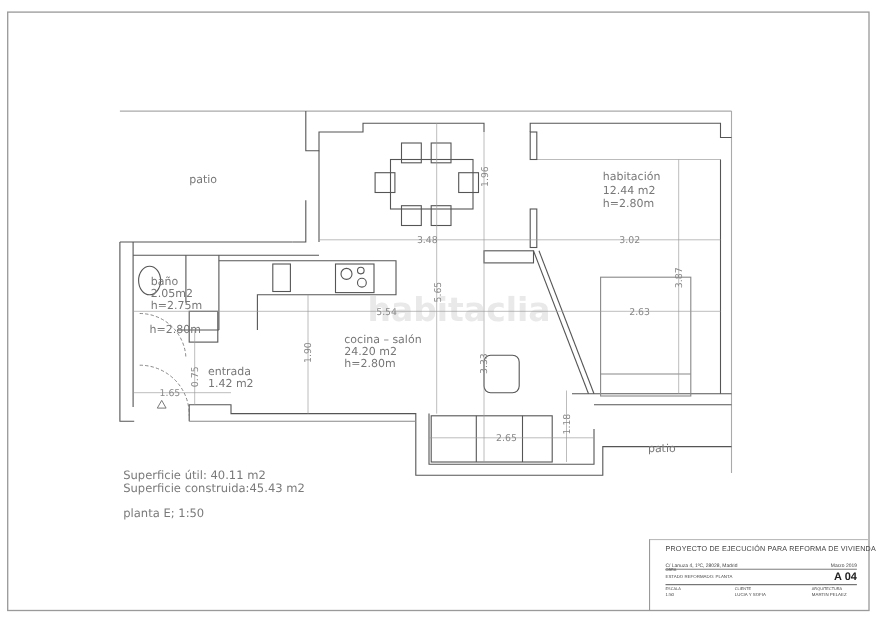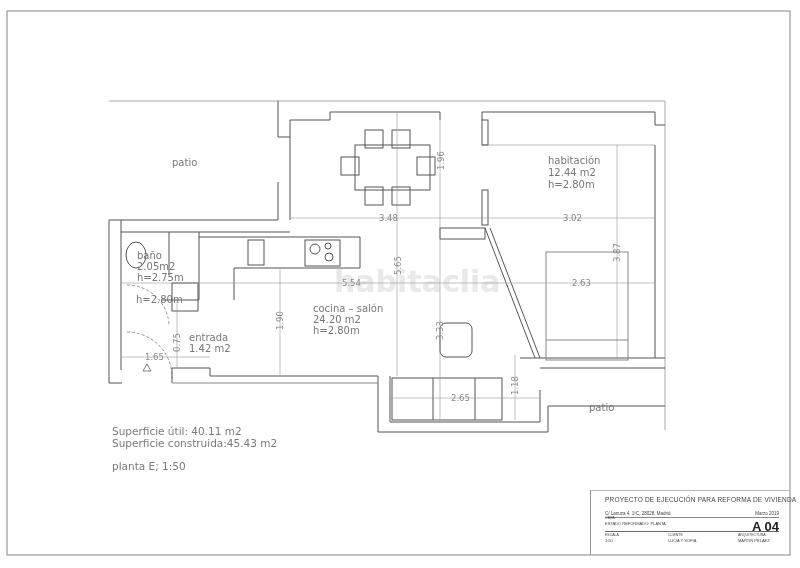--- a/index.html
+++ b/index.html
@@ -9,21 +9,21 @@
   .lbl { font-size:10px; fill:#777; }
   .dim { font-size:8.5px; fill:#888; }
   .big { font-size:10.5px; fill:#7a7a7a; }
   .wm { font-size:30px; fill:#e9e9e9; font-weight:bold; }
   .tb { position:absolute; left:595px; top:492px; width:190px; height:62px; font-family:"Liberation Sans", sans-serif; color:#444; }
   .tb .title { position:absolute; left:10px; top:4px; font-size:6.5px; letter-spacing:0.2px; white-space:nowrap; }
   .tb .addr { position:absolute; left:10px; top:19px; font-size:4.5px; white-space:nowrap; }
   .tb .date { position:absolute; right:6px; top:19px; font-size:4.5px; }
   .tb .obra { position:absolute; left:10px; top:24px; font-size:3.5px; }
   .tb .plano { position:absolute; left:10px; top:29px; font-size:4px; }
-  .tb .sheetno { position:absolute; right:6px; top:27px; font-size:13px; font-weight:bold; color:#222; }
+  .tb .sheetno { position:absolute; right:6px; top:27px; font-size:10px; font-weight:bold; color:#222; }
   .tb .hdr { position:absolute; top:41px; font-size:3.5px; }
   .tb .val { position:absolute; top:46px; font-size:4px; }
   .tb .rule1 { position:absolute; left:10px; right:6px; top:25px; border-top:0.6px solid #888; }
   .tb .rule2 { position:absolute; left:10px; right:6px; top:39px; border-top:1.2px solid #666; }
 </style>
 </head>
 <body>
 
 <div class="sheet">
 <svg width="800" height="568" viewBox="0 0 800 568">

